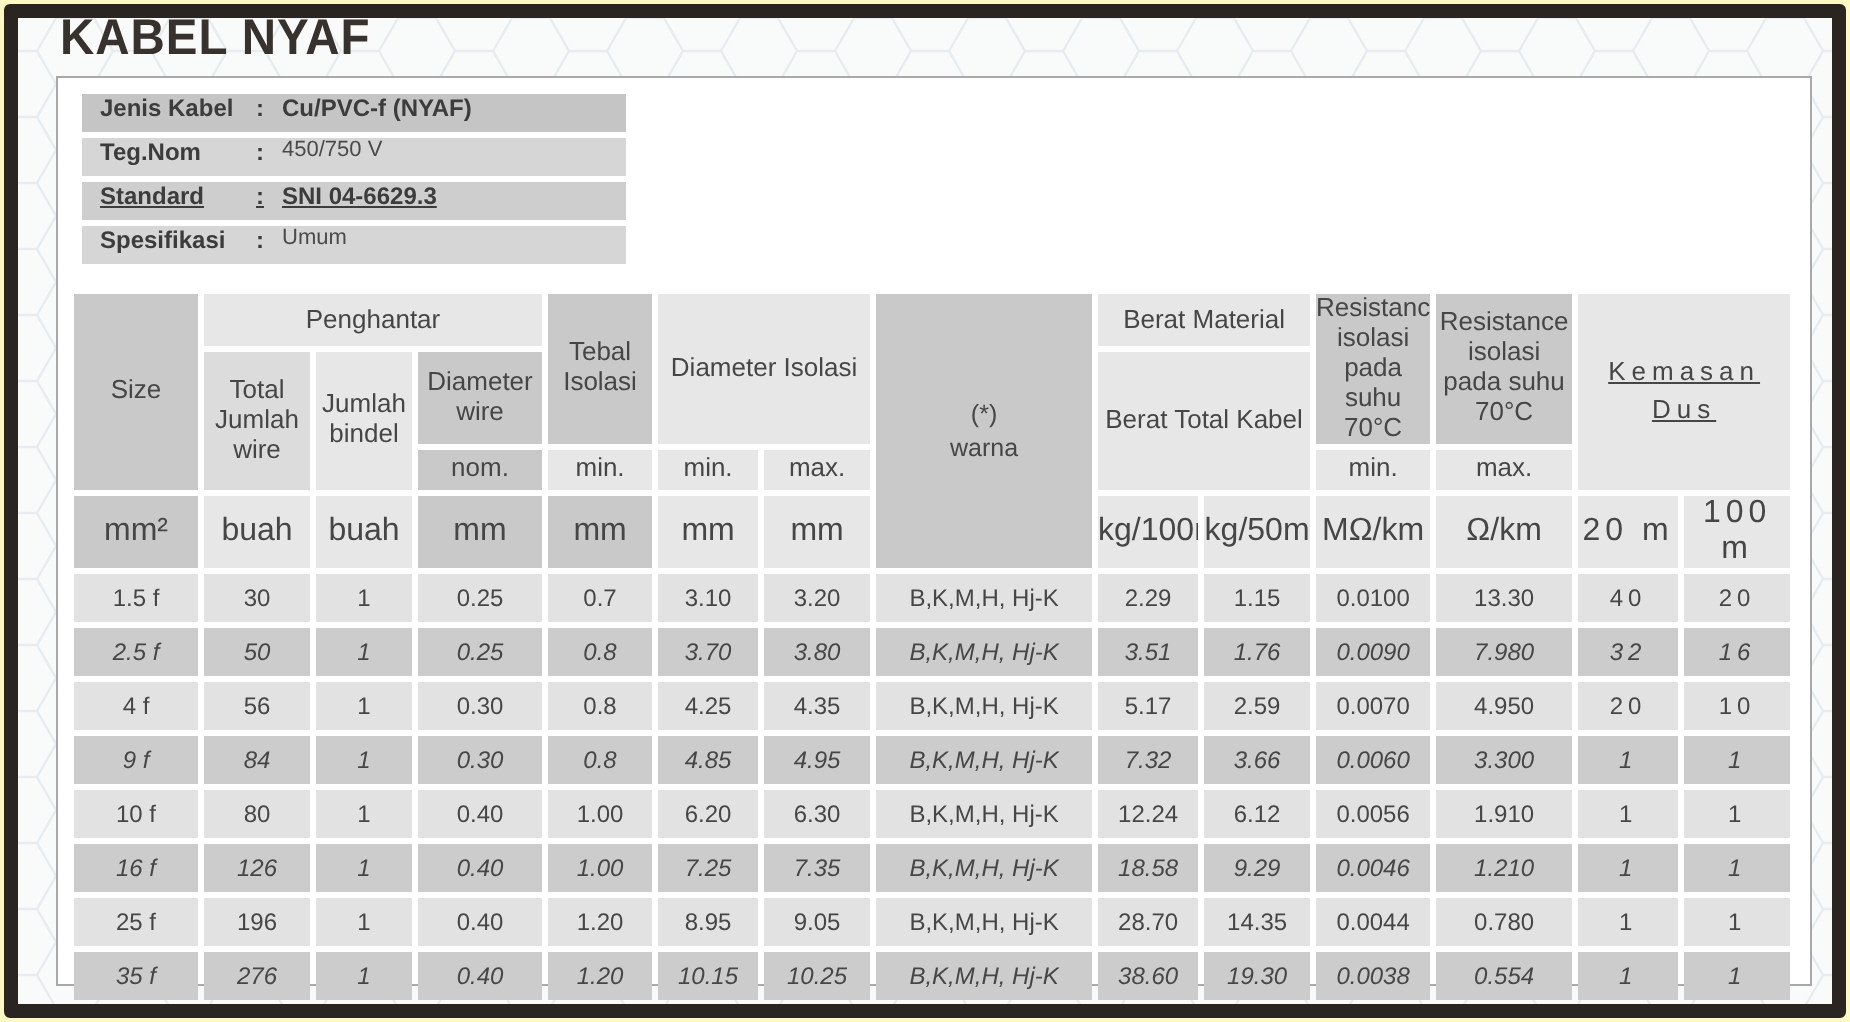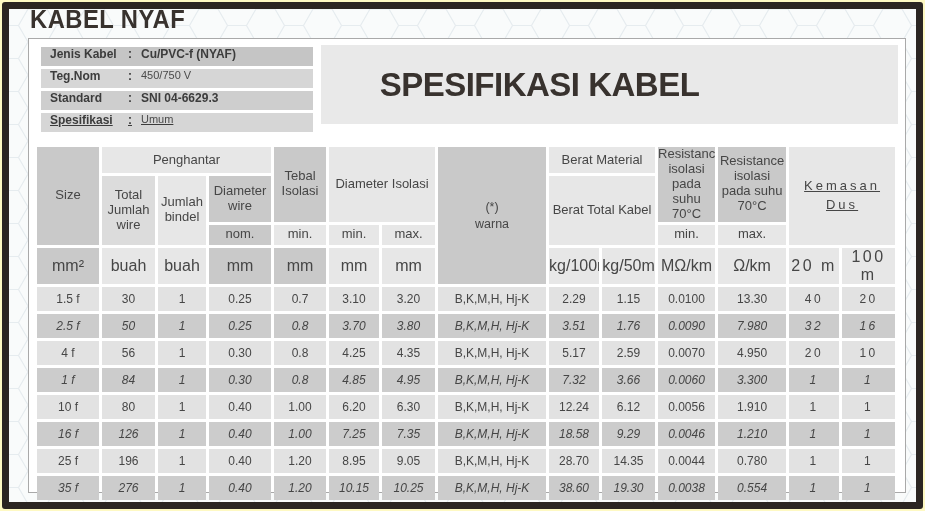--- a/index.html
+++ b/index.html
@@ -21,22 +21,22 @@
     position:absolute;left:28px;top:38px;width:878px;height:455px;
     background:#ffffff;border:1px solid var(--panel-border,#a9a9a9);z-index:2;box-sizing:border-box;
   }
 
   
   .info-box{position:absolute;left:12px;top:8px;width:272px;}
   .info-row{height:19px;margin-bottom:3px;display:flex;
     font-size:12px;color:#3c3c3c;padding-left:9px;box-sizing:border-box;}
   .info-row:nth-child(1){background:var(--info-bar-dark,#c5c5c5);}
   .info-row:nth-child(2){background:var(--info-bar-light,#d6d6d6);}
-  .info-row:nth-child(3){background:var(--info-bar-mid,#cecece);}
-  .info-row:nth-child(4){background:var(--info-bar-light,#d6d6d6);text-decoration:underline;}
+  .info-row:nth-child(3){background:var(--info-bar-mid,#cecece);text-decoration:underline;}
+  .info-row:nth-child(4){background:var(--info-bar-light,#d6d6d6);}
   .info-label{font-weight:bold;width:78px;flex:none;}
   .info-colon{font-weight:bold;flex:none;}
   .info-value{margin-left:9px;font-weight:bold;white-space:nowrap;}
   .info-row.plain .info-value{font-weight:normal;font-size:11px;color:#4a4a4a;}
 
   
   .spec-box{
     position:absolute;left:292px;top:6px;width:577px;height:79px;
     background:var(--spec-banner-bg,#e9e9e9);
     display:flex;align-items:center;justify-content:center;
@@ -109,23 +109,20 @@
         <span class="info-colon">:</span>
         <span class="info-value">SNI 04-6629.3</span>
       </div>
       <div class="info-row plain">
         <span class="info-label">Spesifikasi</span>
         <span class="info-colon">:</span>
         <span class="info-value">Umum</span>
       </div>
     </div>
 
-    <div class="spec-box">
-      <span class="spec-title">SPESIFIKASI KABEL</span>
-    </div>
 
     <div class="tablewrap">
       <table class="spec">
         <colgroup>
           <col style="width:62px">
             <col style="width:53px">
             <col style="width:48px">
             <col style="width:62px">
           <col style="width:52px">
             <col style="width:50px">
@@ -229,21 +226,21 @@
               <td>4.35</td>
               <td>B,K,M,H, Hj-K</td>
               <td>5.17</td>
               <td>2.59</td>
               <td>0.0070</td>
               <td>4.950</td>
               <td class="sp">20</td>
               <td class="sp">10</td>
             </tr>
             <tr class="rb">
-              <td>1 f</td>
+              <td>9 f</td>
               <td>84</td>
               <td>1</td>
               <td>0.30</td>
               <td>0.8</td>
               <td>4.85</td>
               <td>4.95</td>
               <td>B,K,M,H, Hj-K</td>
               <td>7.32</td>
               <td>3.66</td>
               <td>0.0060</td>

